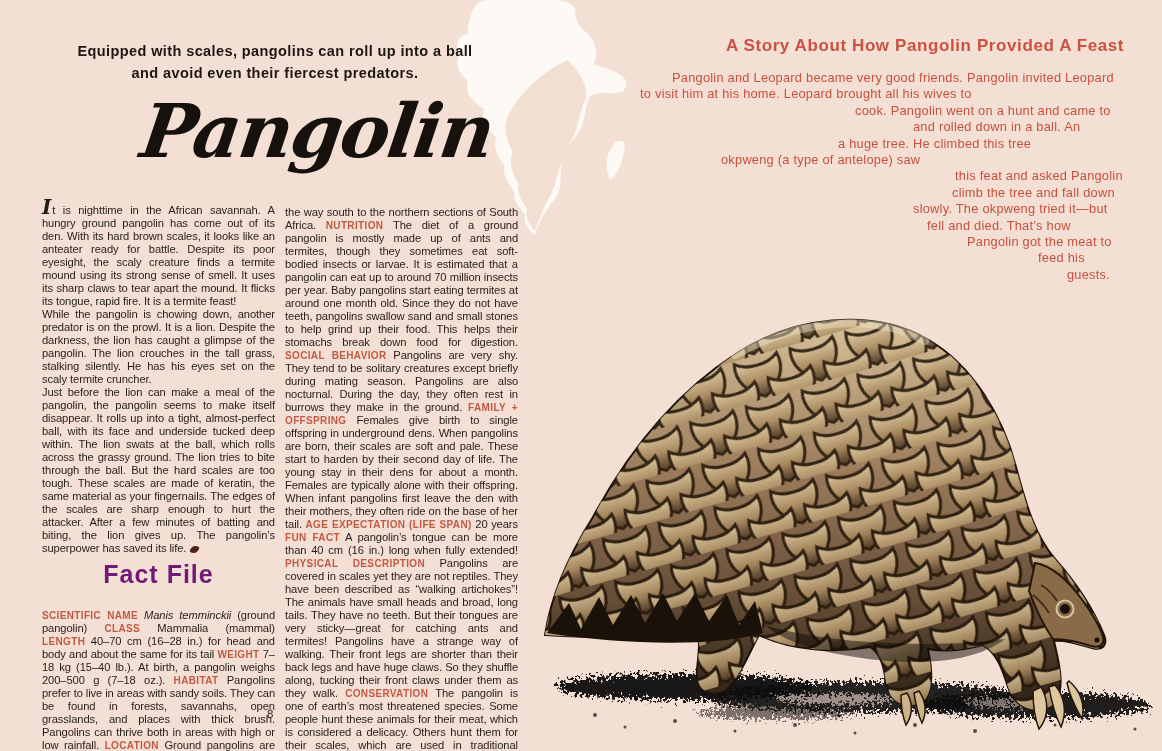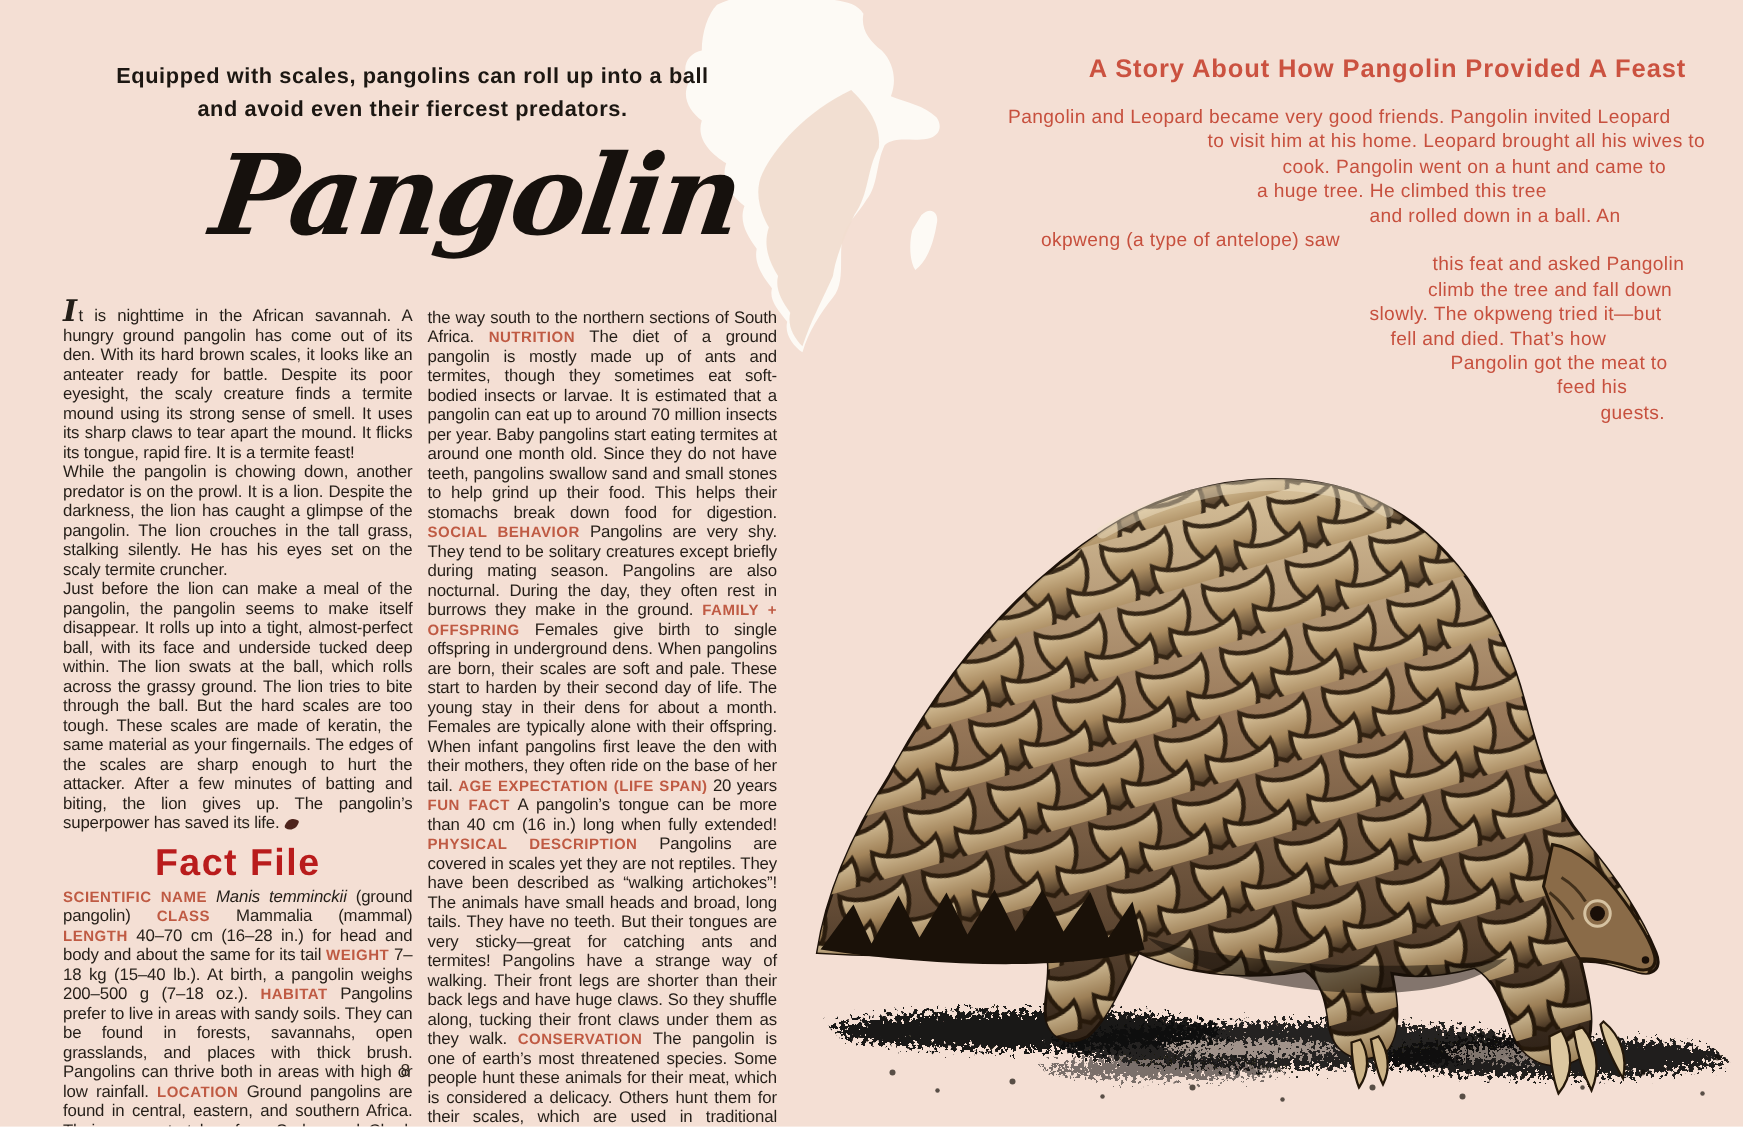--- a/index.html
+++ b/index.html
@@ -23,21 +23,21 @@
   .col{
     position:absolute; z-index:3; width:233px;
     font-size:11.2px; line-height:13px; letter-spacing:-0.1px;
     text-align:justify; color:#241e18;
   }
   .col p{margin:0; text-align:justify;}
   .col1{left:42px; top:202px;}
   .col2{left:285px; top:206px;}
   .fact-heading{
     text-align:center; font-weight:700; font-size:25px; letter-spacing:1px;
-    margin:13px 0 10px 0; color:#b91c1c;
+    margin:13px 0 28px 0; color:#701a75;
   }
   .page-number{position:absolute; left:267px; top:708px; font-size:11.5px; color:#33291f; z-index:3;}
   
   .run-text{}
   .run-italic{font-style:italic;}
   .run-label{
     color:#bf5a43; font-weight:700; font-size:10px; letter-spacing:.35px;
   }
   .run-dropcap{
     font-family:"DejaVu Serif", serif; font-style:italic; font-weight:700;
@@ -53,23 +53,23 @@
     position:absolute; left:690px; top:36px; width:470px; z-index:3;
     text-align:center; font-weight:700; font-size:17px; letter-spacing:.6px;
     color:#cb5240;
   }
   .story-lines{
     position:absolute; left:640px; top:70px; width:510px; z-index:3;
     font-size:12.8px; line-height:16.4px; letter-spacing:.25px; color:#c7503e;
     white-space:nowrap;
   }
   .story-line{height:16.4px;}
-  .sl1{margin-left:32px}  .sl2{margin-left:165px} .sl3{margin-left:112px}
+  .sl1{margin-left:32px}  .sl2{} .sl3{margin-left:112px}
   .sl4{margin-left:215px} .sl5{margin-left:198px} .sl6{margin-left:273px}
-  .sl7{margin-left:54px} .sl8{margin-left:315px} .sl9{margin-left:290px}
+  .sl7{margin-left:81px} .sl8{margin-left:315px} .sl9{margin-left:290px}
   .sl10{margin-left:312px}.sl11{margin-left:273px}.sl12{margin-left:287px}
   .sl13{margin-left:327px}.sl14{margin-left:398px}.sl15{margin-left:427px}
   
   .pangolin-illo{position:absolute; left:535px; top:295px; width:625px; height:450px; z-index:2;}
 </style>
 </head>
 <body>
 
 <div class="spread">
 
@@ -110,22 +110,22 @@
 
     <div class="page-number">8</div>
   </div>
 
   <div>
     <div class="story-heading">A Story About How Pangolin Provided A Feast</div>
     <div class="story-lines">
       <div class="story-line sl1">Pangolin and Leopard became very good friends. Pangolin invited Leopard</div>
       <div class="story-line sl2">to visit him at his home. Leopard brought all his wives to</div>
       <div class="story-line sl4">cook. Pangolin went on a hunt and came to</div>
+      <div class="story-line sl6">and rolled down in a ball. An</div>
       <div class="story-line sl5">a huge tree. He climbed this tree</div>
-      <div class="story-line sl6">and rolled down in a ball. An</div>
       <div class="story-line sl7">okpweng (a type of antelope) saw</div>
       <div class="story-line sl8">this feat and asked Pangolin</div>
       <div class="story-line sl10">climb the tree and fall down</div>
       <div class="story-line sl11">slowly. The okpweng tried it—but</div>
       <div class="story-line sl12">fell and died. That’s how</div>
       <div class="story-line sl13">Pangolin got the meat to</div>
       <div class="story-line sl14">feed his</div>
       <div class="story-line sl15">guests.</div>
     </div>
   </div>

